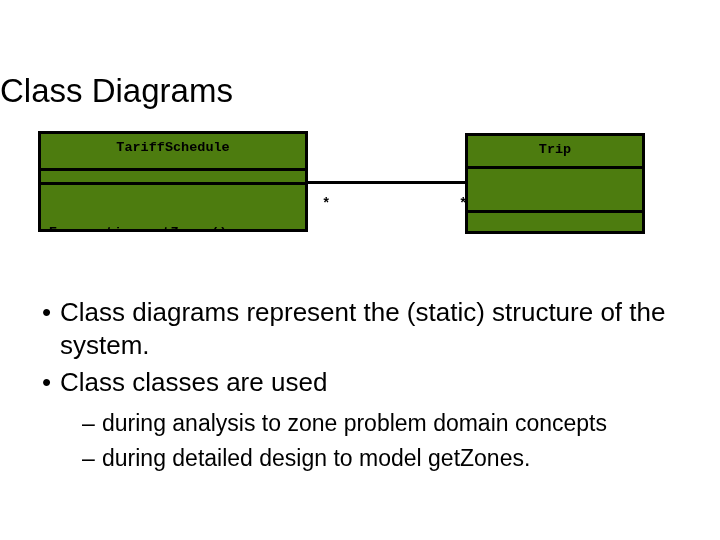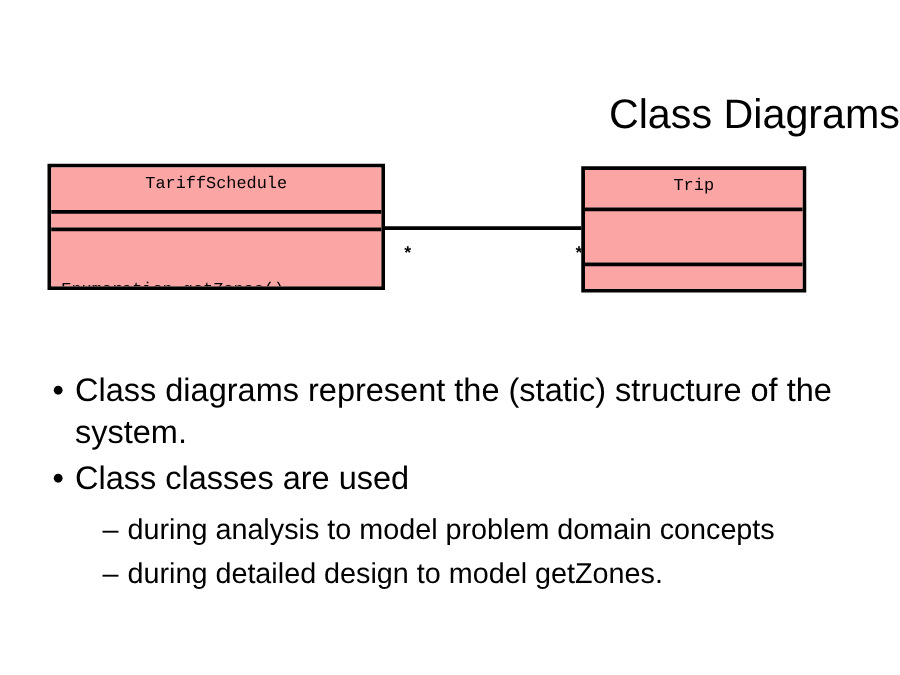--- a/index.html
+++ b/index.html
@@ -15,21 +15,21 @@
     overflow: hidden;
     position: relative;
   }
 
   
   #slide-title {
     position: absolute;
     left: 0;
     top: 50px;
     width: 720px;
-    text-align: right;
+    text-align: left;
     font-size: 33px;
     font-weight: normal;
     line-height: 38px;
     letter-spacing: 0px;
     white-space: nowrap;
   }
 
   
   #uml-area {
     position: absolute;
@@ -40,23 +40,23 @@
   }
 
   .uml-class {
     position: absolute;
     border: 3px solid #000000;
     background: #ffffff;
     box-sizing: border-box;
   }
   .uml-compartment {
     box-sizing: border-box;
-    background: #fca5a5;
+    background: #4d7c0f;
     font-family: "Liberation Mono", "DejaVu Sans Mono", monospace;
-    font-weight: normal;
+    font-weight: bold;
     font-size: 13.5px;
     line-height: 18px;
     letter-spacing: 0px;
     white-space: pre;
     overflow: hidden;
   }
   .uml-compartment + .uml-compartment {
     border-top: 3px solid #000000;
   }
   .comp-name {
@@ -200,21 +200,21 @@
 
   <div class="bullet-l1">
     <span class="marker">•</span>
     <span>Class classes are used</span>
   </div>
 
   <div class="spacer-8"></div>
 
   <div class="bullet-l2">
     <span class="marker">–</span>
-    <span>during analysis to model problem domain concepts</span>
+    <span>during analysis to zone problem domain concepts</span>
   </div>
 
   <div class="spacer-4"></div>
 
   <div class="bullet-l2">
     <span class="marker">–</span>
     <span>during detailed design to model getZones.</span>
   </div>
 
 </div>

